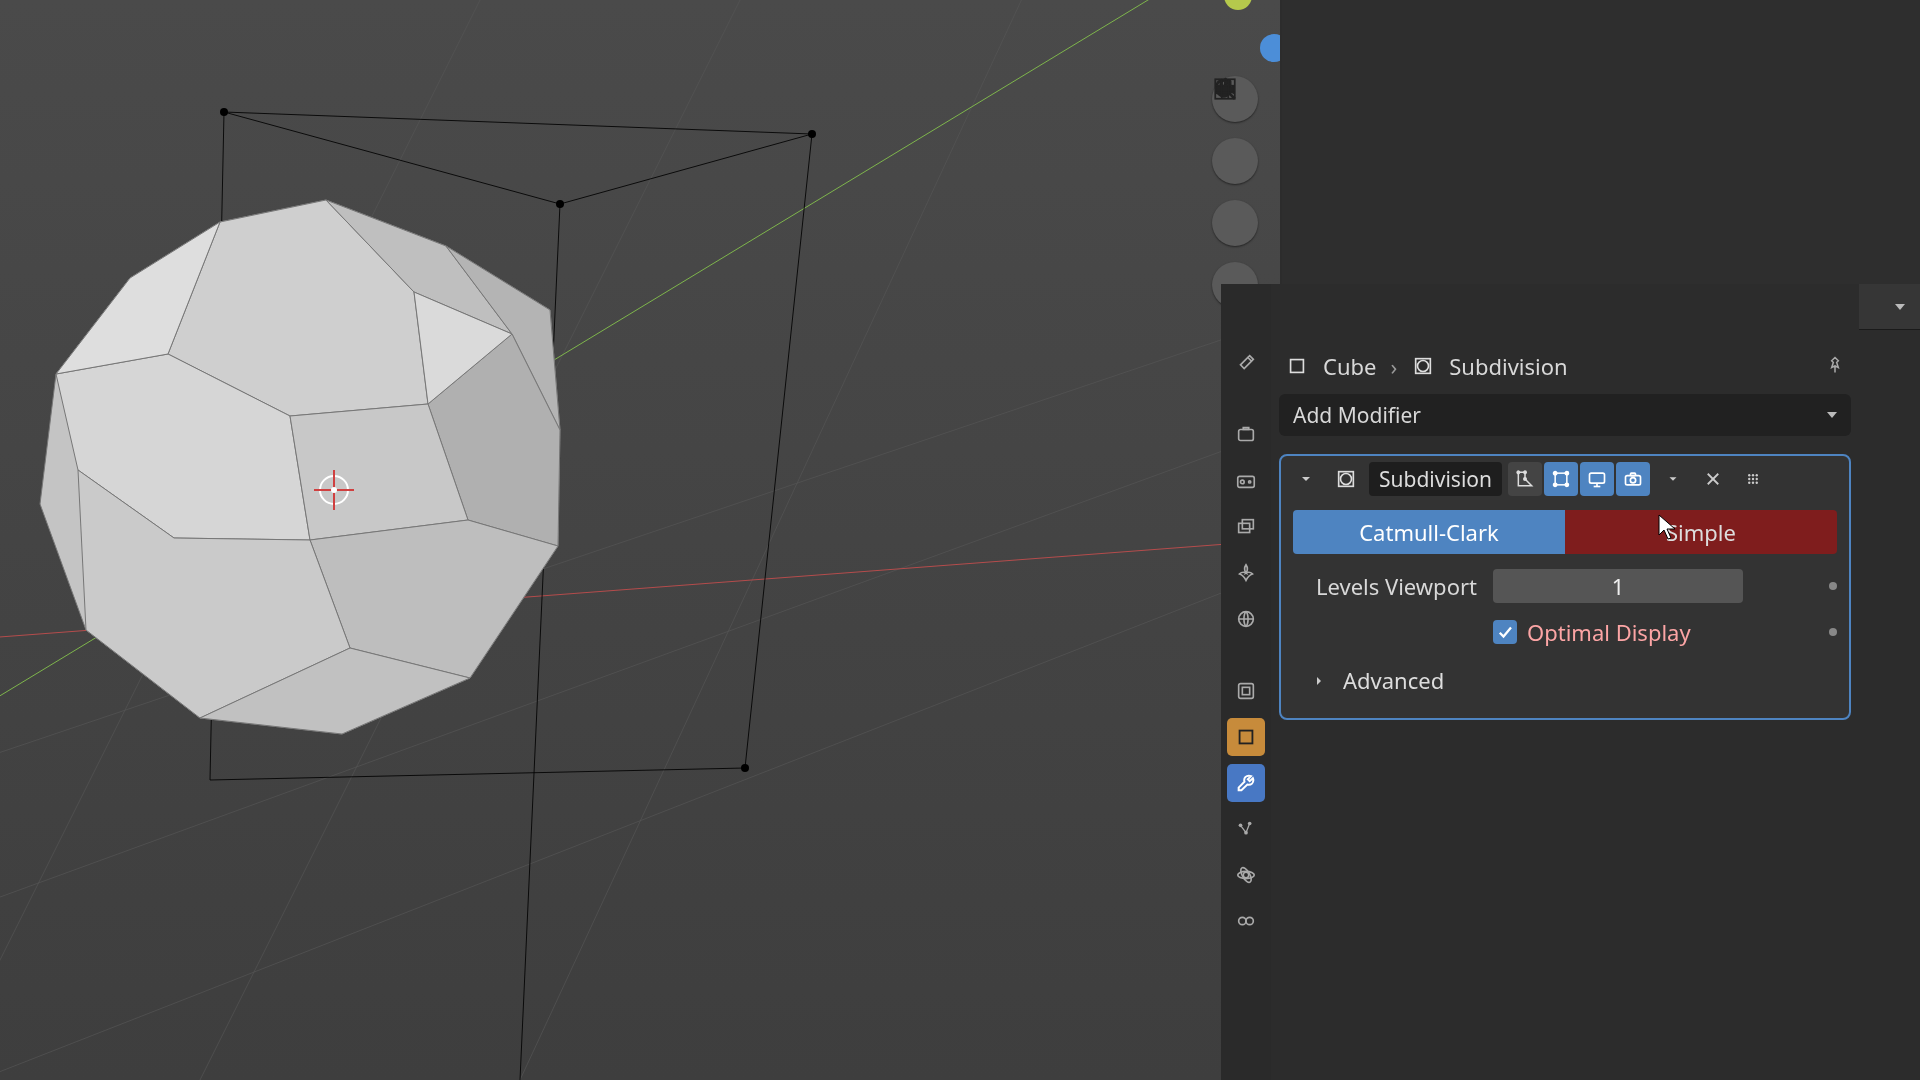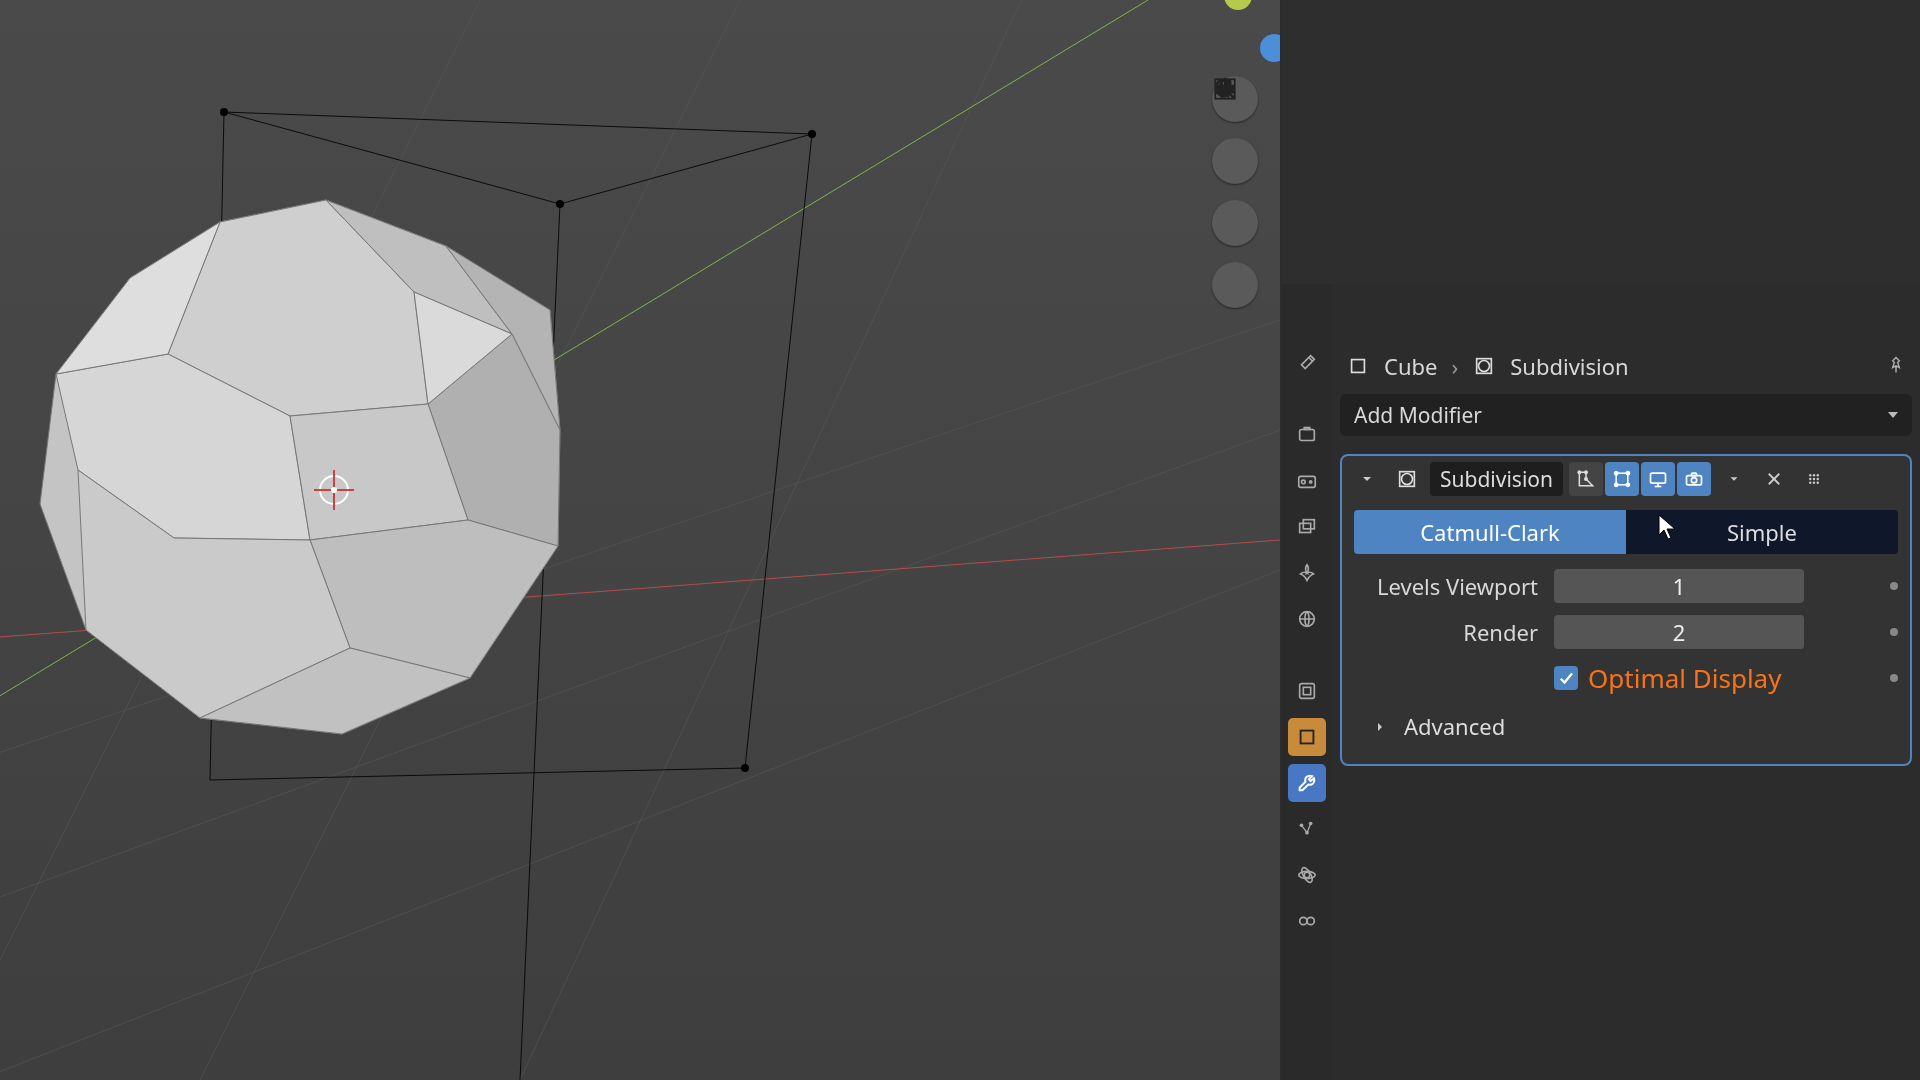--- a/index.html
+++ b/index.html
@@ -33,21 +33,21 @@
   .nav-gizmo{position:absolute;right:28px;top:0;}
   .nav-ball{position:relative;width:86px;height:86px;}
   .nav-end{position:absolute;width:28px;height:28px;border-radius:50%;display:flex;align-items:center;justify-content:center;color:#111;font-weight:600;font-size:13px;}
   
   .vbtn-col{position:absolute;right:22px;top:76px;display:flex;flex-direction:column;gap:16px;}
   .vbtn{width:46px;height:46px;border-radius:50%;background:#5a5a5a;display:flex;align-items:center;justify-content:center;color:#111;box-shadow:0 1px 2px rgba(0,0,0,.5);}
   .vbtn svg{width:26px;height:26px;}
   
   .outliner-gap{position:absolute;left:1282px;top:0;width:638px;height:284px;background:#2e2e2e;}
   
-  .props{position:absolute;left:1282px;top:284px;width:638px;height:796px;background:#2c2c2c;display:flex;}
+  .props{position:absolute;left:1221px;top:284px;width:638px;height:796px;background:#2c2c2c;display:flex;}
   
   .props-header{position:absolute;left:1282px;top:284px;right:0;height:46px;background:#363636;border-bottom:1px solid #1a1a1a;display:flex;align-items:center;padding:0 8px;}
   .editor-type{width:40px;height:32px;border-radius:5px;background:#474747;display:flex;align-items:center;justify-content:center;color:#ccc;margin-right:12px;}
   .dd-caret{width:0;height:0;border-left:5px solid transparent;border-right:5px solid transparent;border-top:6px solid #bbb;margin-left:4px;}
   .search-wrap{flex:0 0 230px;height:30px;background:#202020;border-radius:5px;display:flex;align-items:center;padding:0 10px;color:#999;margin-left:100px;}
   .header-spacer{flex:1;}
   .hdr-btn{width:28px;height:28px;display:flex;align-items:center;justify-content:center;color:#ccc;border-radius:4px;}
   
   .tabs-col{width:50px;background:#2a2a2a;padding-top:60px;display:flex;flex-direction:column;gap:8px;align-items:center;}
   .tab{width:38px;height:38px;border-radius:5px;display:flex;align-items:center;justify-content:center;color:#aaa;}
@@ -64,21 +64,21 @@
   .add-mod .dd-caret{margin-left:auto;}
   .mod-panel{margin-top:18px;border:2px solid #4e84c1;border-radius:8px;background:#333;padding:0 0 12px 0;}
   .mod-head{height:46px;display:flex;align-items:center;gap:6px;padding:0 8px;border-bottom:none;}
   .mh-btn{width:34px;height:34px;border-radius:4px;background:#444;display:flex;align-items:center;justify-content:center;color:#ddd;}
   .mh-btn.on{background:#4e84c1;color:#fff;}
   .mod-name{background:#1e1e1e;color:#ddd;height:34px;border-radius:4px;padding:0 10px;display:flex;align-items:center;font-size:21px;flex:0 0 132px;}
   .mh-x{background:transparent;}
   .toggle-strip{display:flex;gap:2px;}
   .mod-body{padding:8px 12px 4px 12px;}
   .seg{display:flex;height:44px;border-radius:4px;overflow:hidden;margin-bottom:12px;}
-  .seg-btn{flex:1;display:flex;align-items:center;justify-content:center;font-size:22px;background:#0f172a;color:#ddd;}
+  .seg-btn{flex:1;display:flex;align-items:center;justify-content:center;font-size:22px;background:#7f1d1d;color:#ddd;}
   .seg-btn.active{background:#4e84c1;color:#fff;}
   .prop-row{display:flex;align-items:center;height:40px;margin-bottom:6px;}
   .prop-label{flex:0 0 200px;text-align:right;color:#d8d8d8;font-size:22px;padding-right:16px;}
   .prop-field{flex:0 0 250px;height:34px;background:#555;border-radius:4px;display:flex;align-items:center;justify-content:center;color:#eee;font-size:22px;}
   .dot{width:8px;height:8px;border-radius:50%;background:#888;margin-left:auto;}
   .check{width:24px;height:24px;border-radius:4px;background:#4e84c1;display:flex;align-items:center;justify-content:center;margin-right:10px;}
   .check svg{width:18px;height:18px;stroke:#fff;}
   .adv-row{display:flex;align-items:center;height:44px;padding-left:18px;color:#ddd;font-size:22px;gap:16px;}
   .chev{display:inline-block;transform:rotate(0deg);}
   .chev svg{width:16px;height:16px;}
@@ -397,37 +397,30 @@
           </div>
 
           <div class="prop-row">
             <div class="prop-label">Levels Viewport</div>
             <div class="prop-field">
               <span>1</span>
             </div>
             <span class="dot"></span>
           </div>
 
-          <div class="prop-row">
-            <div class="prop-label">Render</div>
-            <div class="prop-field">
-              <span>2</span>
-            </div>
-            <span class="dot"></span>
-          </div>
 
           <div class="prop-row">
             <div class="prop-label"></div>
             <div style="flex:0 0 250px;display:flex;align-items:center;">
               <div class="check">
                 <svg viewBox="0 0 24 24" fill="none" stroke-width="3">
                     <polyline points="5,13 10,18 20,6"></polyline>
                   </svg>
               </div>
-              <span style="color:#f97316;font-size:26px;">Optimal Display</span>
+              <span style="color:#fca5a5;font-size:22px;">Optimal Display</span>
             </div>
             <span class="dot"></span>
           </div>
 
           <div class="adv-row">
             <span class="chev">
               <svg viewBox="0 0 24 24" fill="#ccc">
                   <path d="M9 6l6 6-6 6z"></path>
                 </svg>
             </span>

